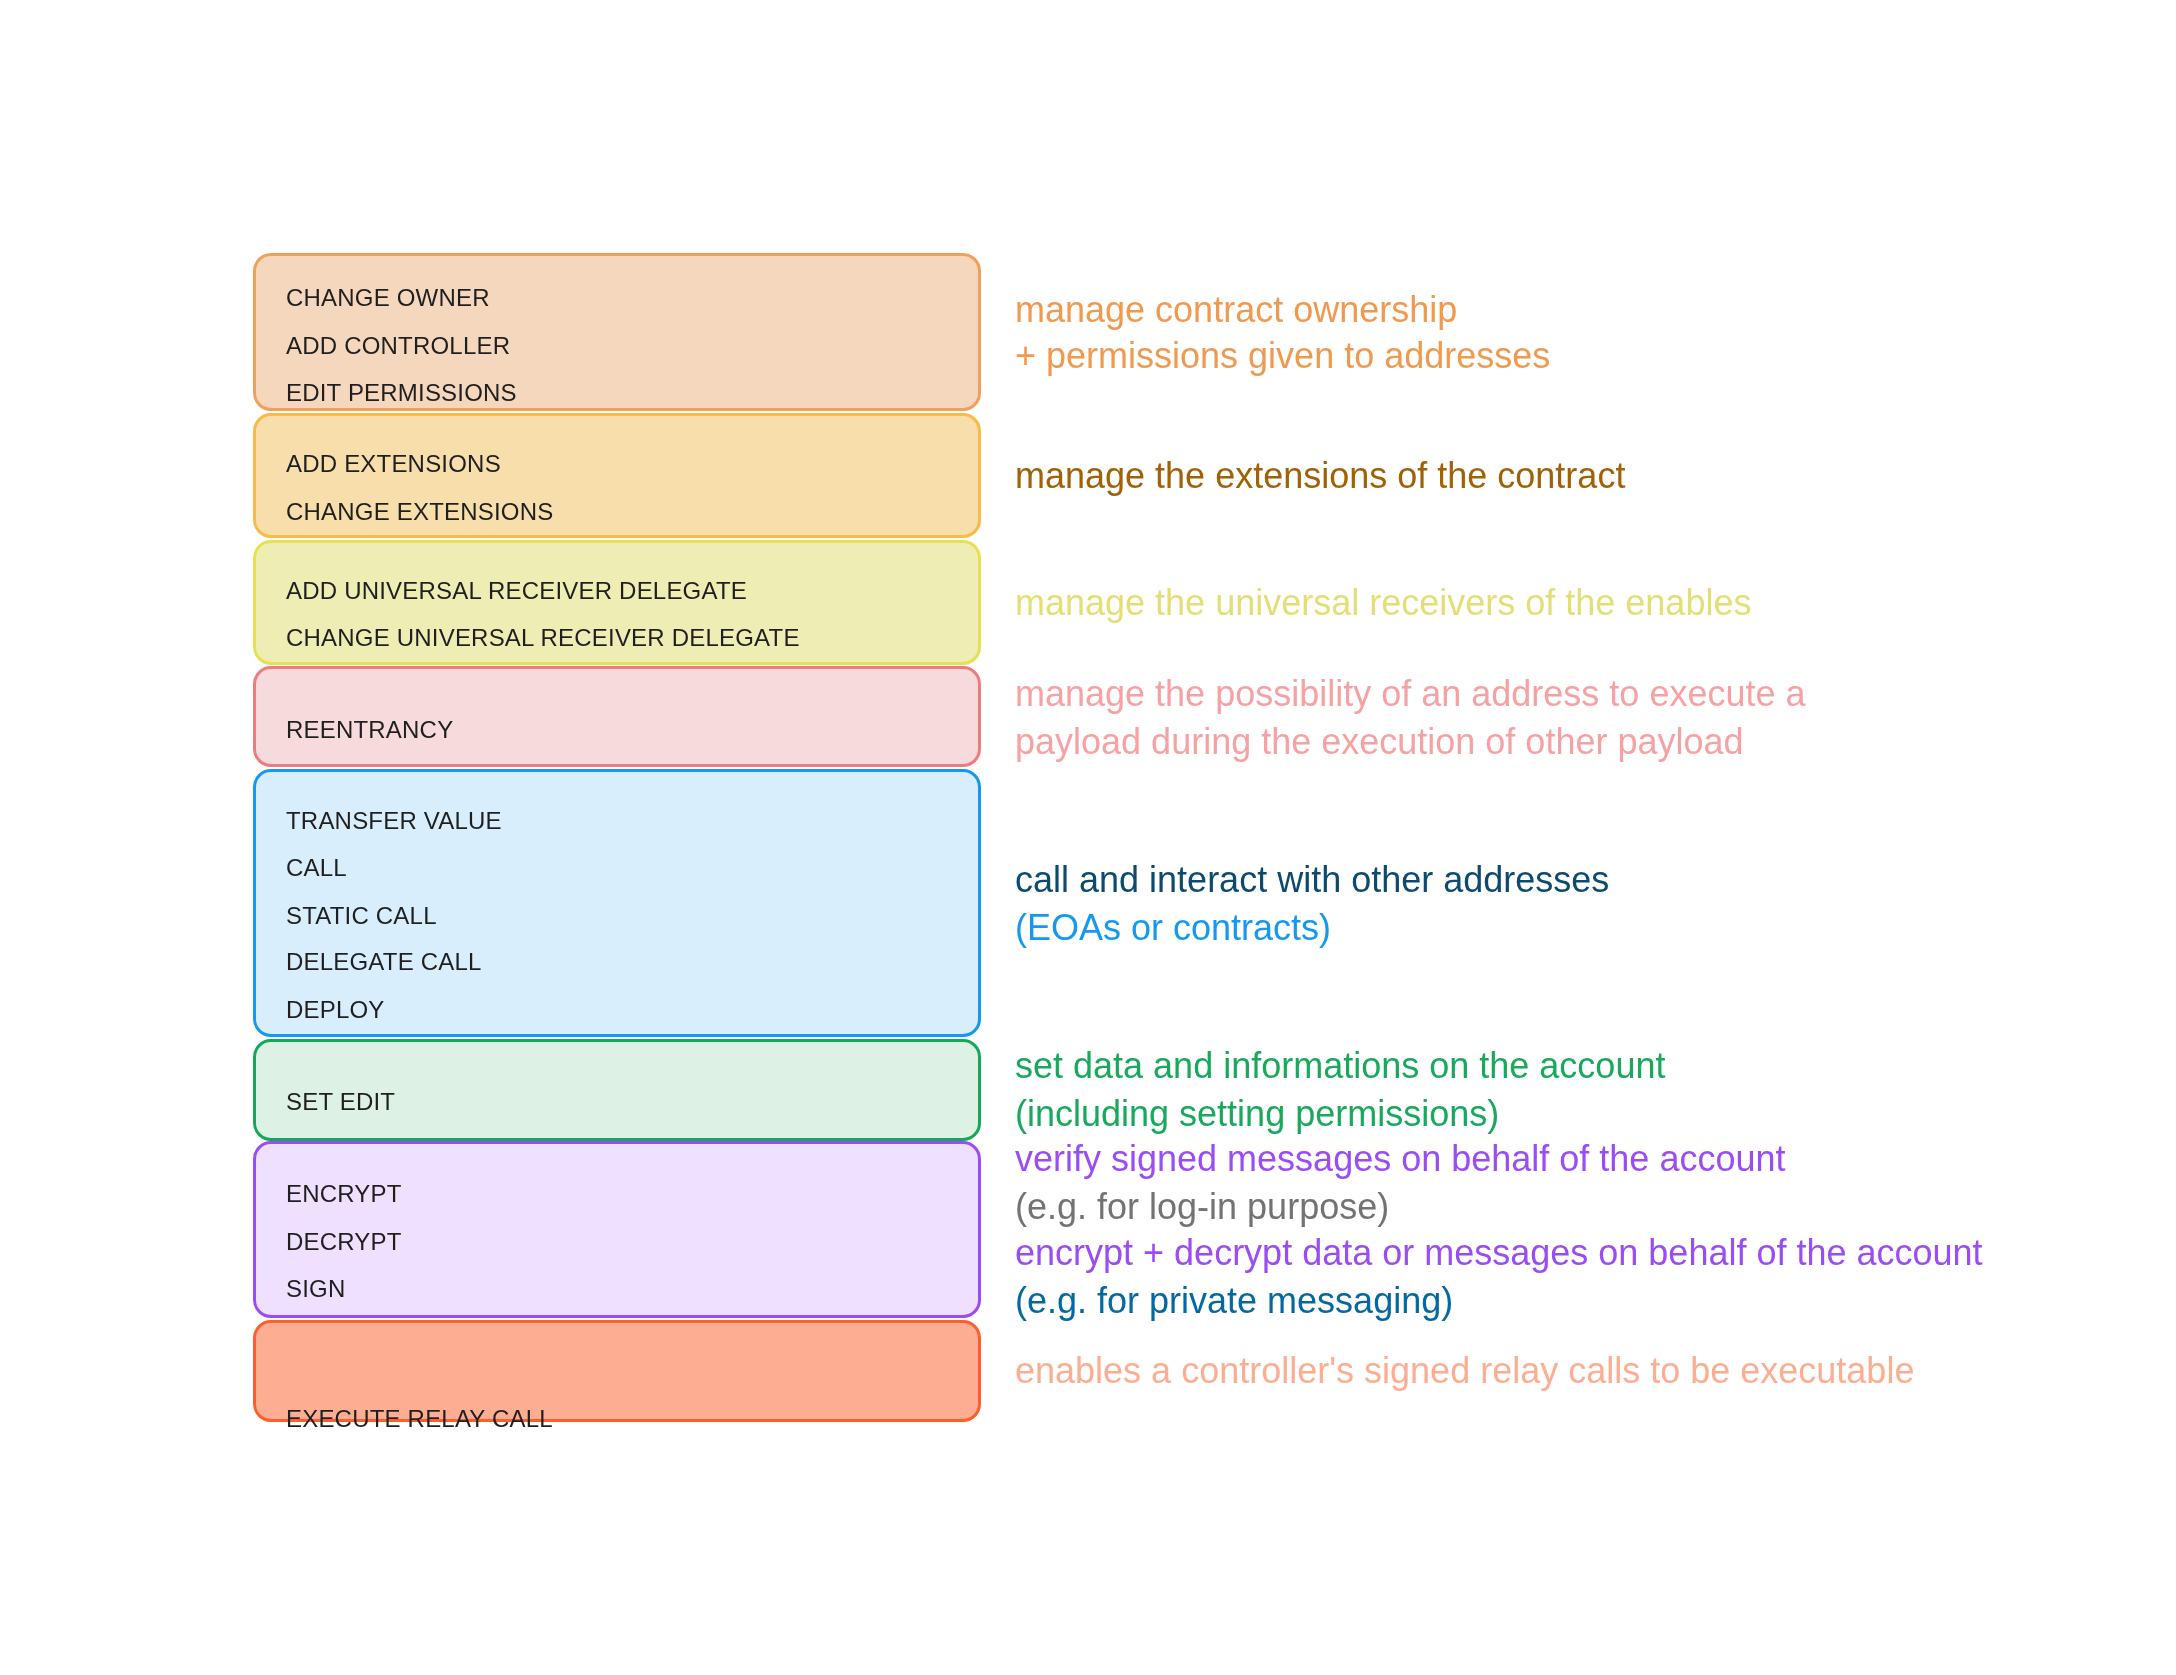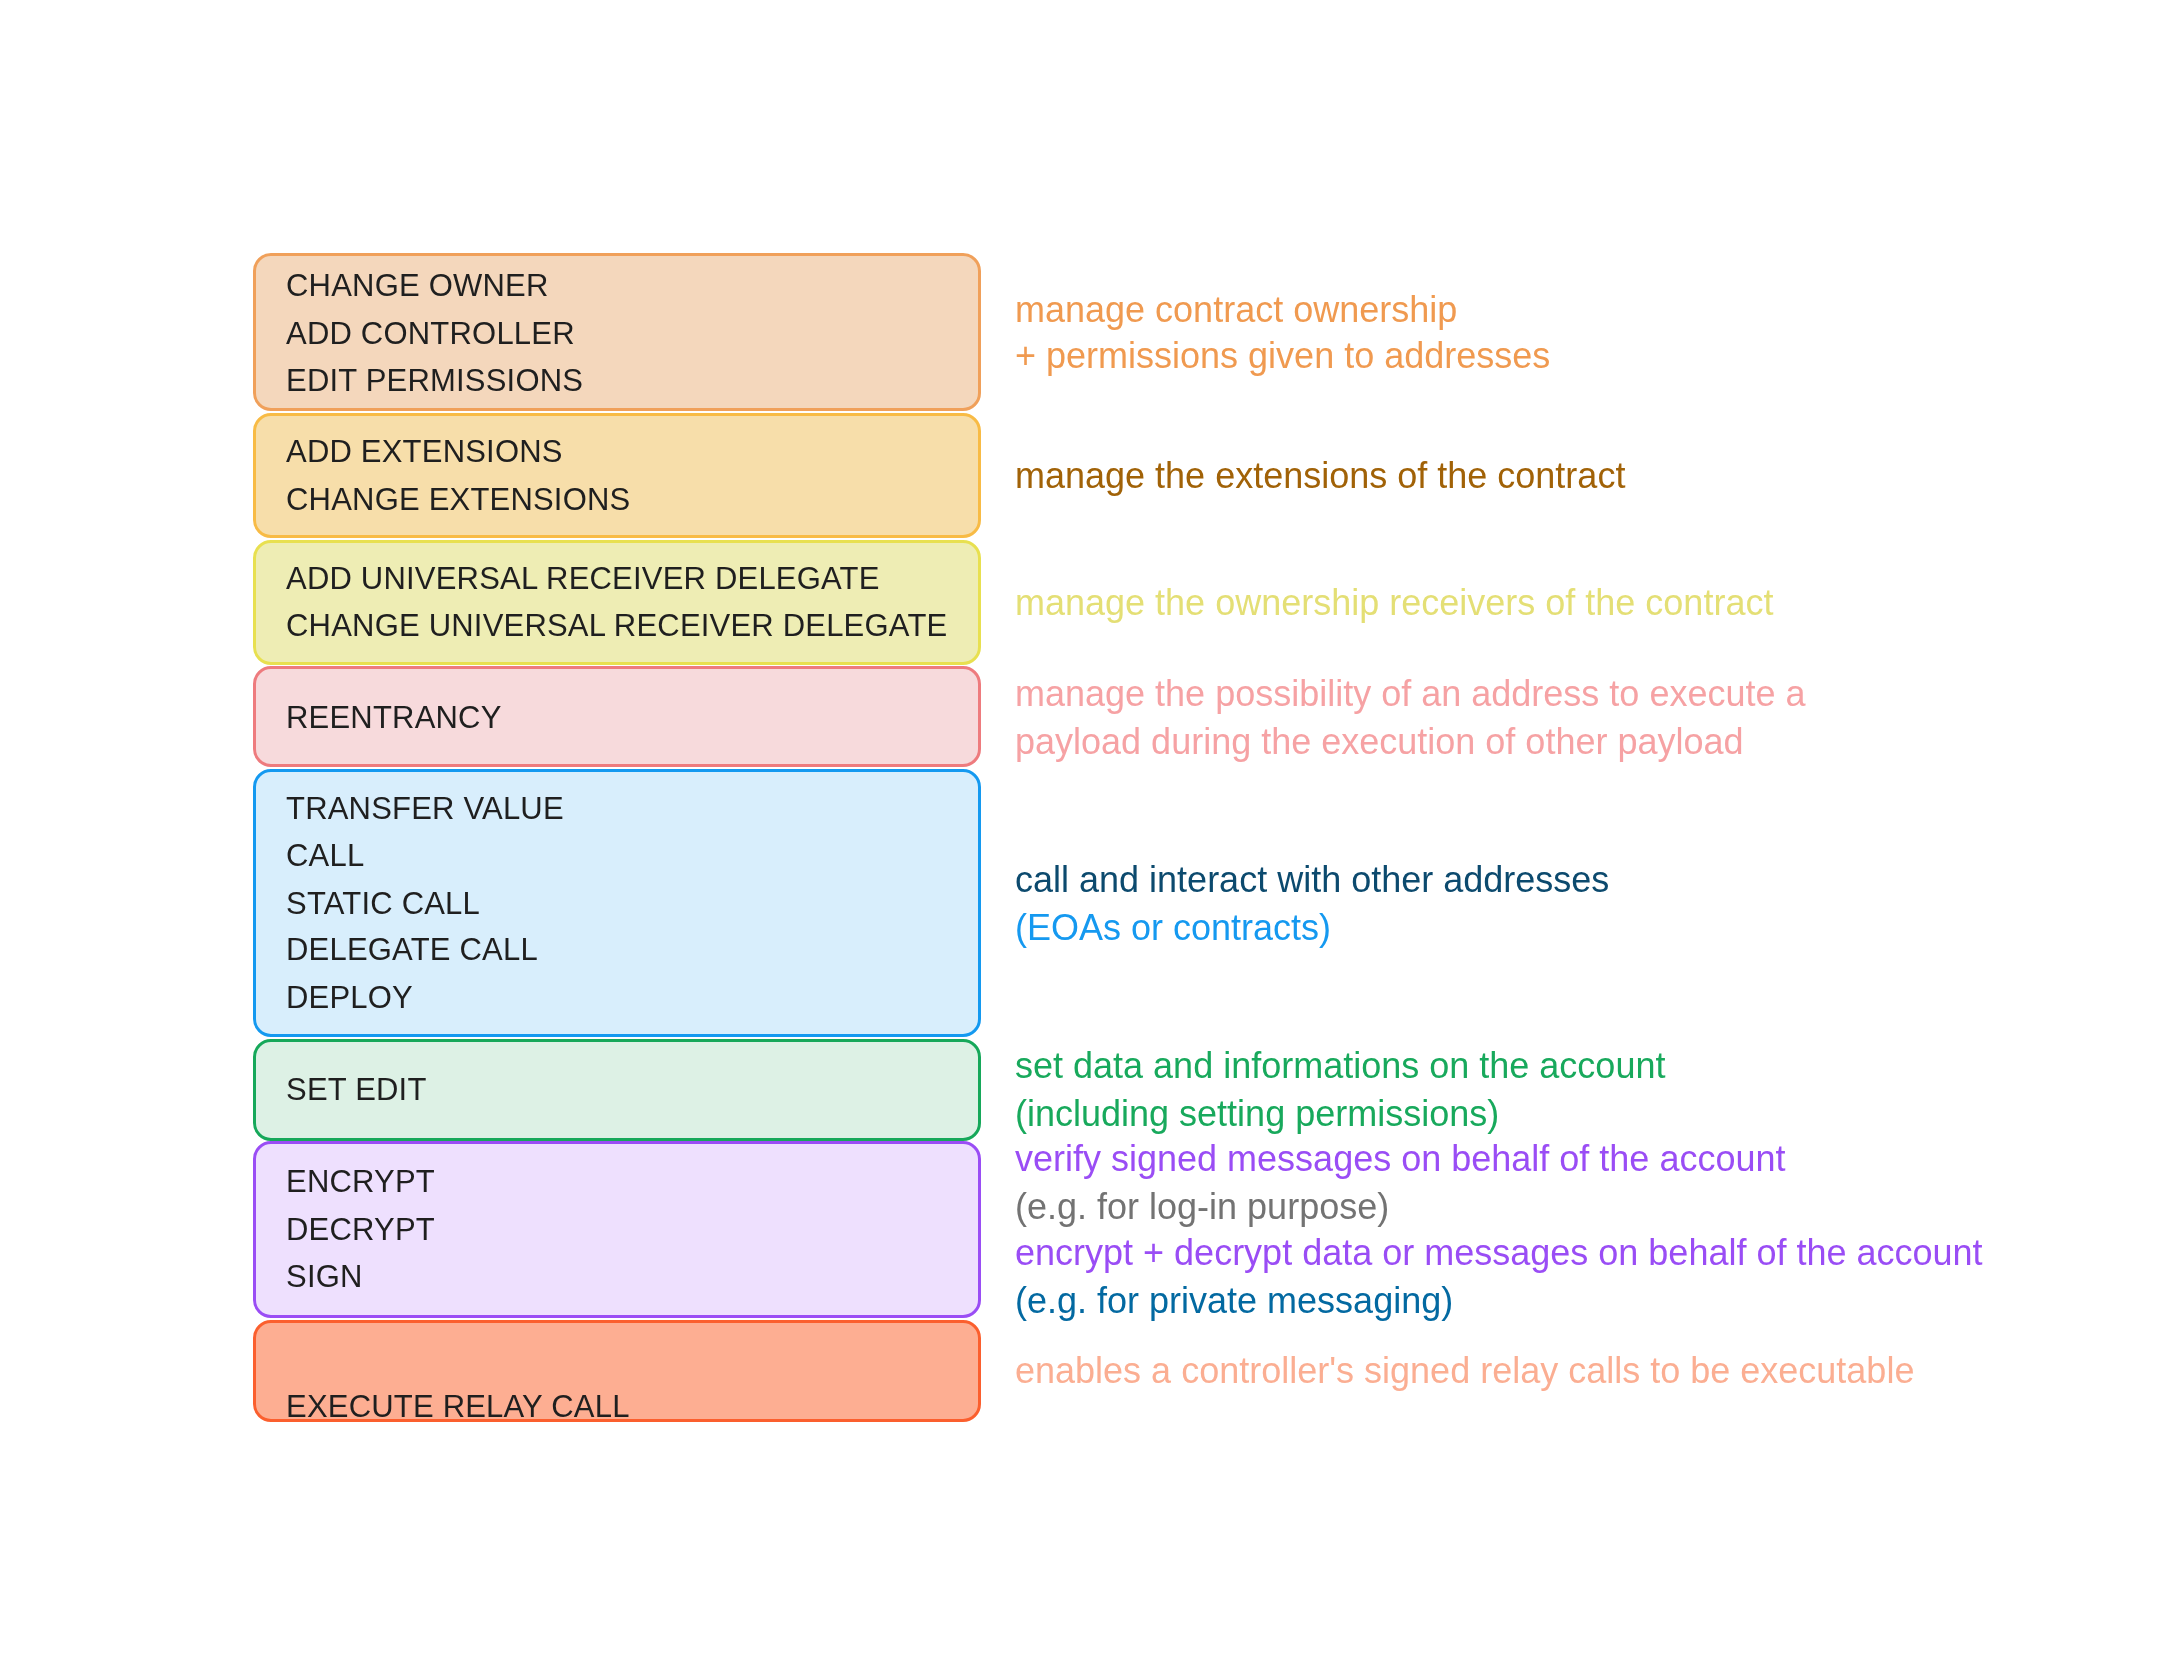--- a/index.html
+++ b/index.html
@@ -1,42 +1,42 @@
 <!DOCTYPE html>
 <html><head>
 <meta charset="utf-8">
 <style>
   html, body { margin:0; padding:0; background:#ffffff; }
   body { width:2176px; height:1675px; position:relative; overflow:hidden;
          font-family:"Liberation Sans", "DejaVu Sans", sans-serif; }
   .box { position:absolute; left:253px; width:728px; box-sizing:border-box;
          border:3px solid; border-radius:18px; }
-  .item { position:absolute; left:286px; font-size:31px; color:#1f1f1f;
-          line-height:36px; transform:translateY(-50%); white-space:nowrap; letter-spacing:0.2px; }
+  .item { position:absolute; left:286px; font-size:24px; color:#1f1f1f;
+          line-height:36px; transform:translateY(-50%); white-space:nowrap; letter-spacing:0.2px;margin-top:12px; }
   .desc { position:absolute; left:1015px; font-size:36px; line-height:36px;
           transform:translateY(-50%); white-space:nowrap; }
 </style>
 </head>
 <body>
 
 <div id="diagram">
     <div class="box" style="top: 253px; height: 158px; background: rgb(244, 215, 188); border-color: rgb(240, 160, 90);"></div>
     <div class="item" style="top: 286px;">CHANGE OWNER</div>
     <div class="item" style="top: 334px;">ADD CONTROLLER</div>
     <div class="item" style="top: 381px;">EDIT PERMISSIONS</div>
     <div class="desc" style="top: 310px; color: rgb(240, 154, 80);">manage contract ownership</div>
     <div class="desc" style="top: 356px; color: rgb(240, 154, 80);">+ permissions given to addresses</div>
     <div class="box" style="top: 413px; height: 125px; background: rgb(247, 222, 170); border-color: rgb(248, 187, 69);"></div>
     <div class="item" style="top: 452px;">ADD EXTENSIONS</div>
     <div class="item" style="top: 500px;">CHANGE EXTENSIONS</div>
     <div class="desc" style="top: 476px; color: #a16207;">manage the extensions of the contract</div>
     <div class="box" style="top: 540px; height: 125px; background: rgb(238, 237, 180); border-color: rgb(232, 224, 80);"></div>
     <div class="item" style="top: 579px;">ADD UNIVERSAL RECEIVER DELEGATE</div>
     <div class="item" style="top: 626px;">CHANGE UNIVERSAL RECEIVER DELEGATE</div>
-    <div class="desc" style="top: 603px; color: rgb(228, 223, 117);">manage the ownership receivers of the contract</div>
+    <div class="desc" style="top: 603px; color: rgb(228, 223, 117);">manage the universal receivers of the enables</div>
     <div class="box" style="top: 666px; height: 101px; background: rgb(247, 218, 220); border-color: rgb(238, 123, 126);"></div>
     <div class="item" style="top: 718px;">REENTRANCY</div>
     <div class="desc" style="top: 694px; color: rgb(246, 162, 164);">manage the possibility of an address to execute a</div>
     <div class="desc" style="top: 742px; color: rgb(246, 162, 164);">payload during the execution of other payload</div>
     <div class="box" style="top: 769px; height: 268px; background: rgb(216, 238, 252); border-color: rgb(20, 153, 240);"></div>
     <div class="item" style="top: 809px;">TRANSFER VALUE</div>
     <div class="item" style="top: 856px;">CALL</div>
     <div class="item" style="top: 904px;">STATIC CALL</div>
     <div class="item" style="top: 950px;">DELEGATE CALL</div>
     <div class="item" style="top: 998px;">DEPLOY</div>

